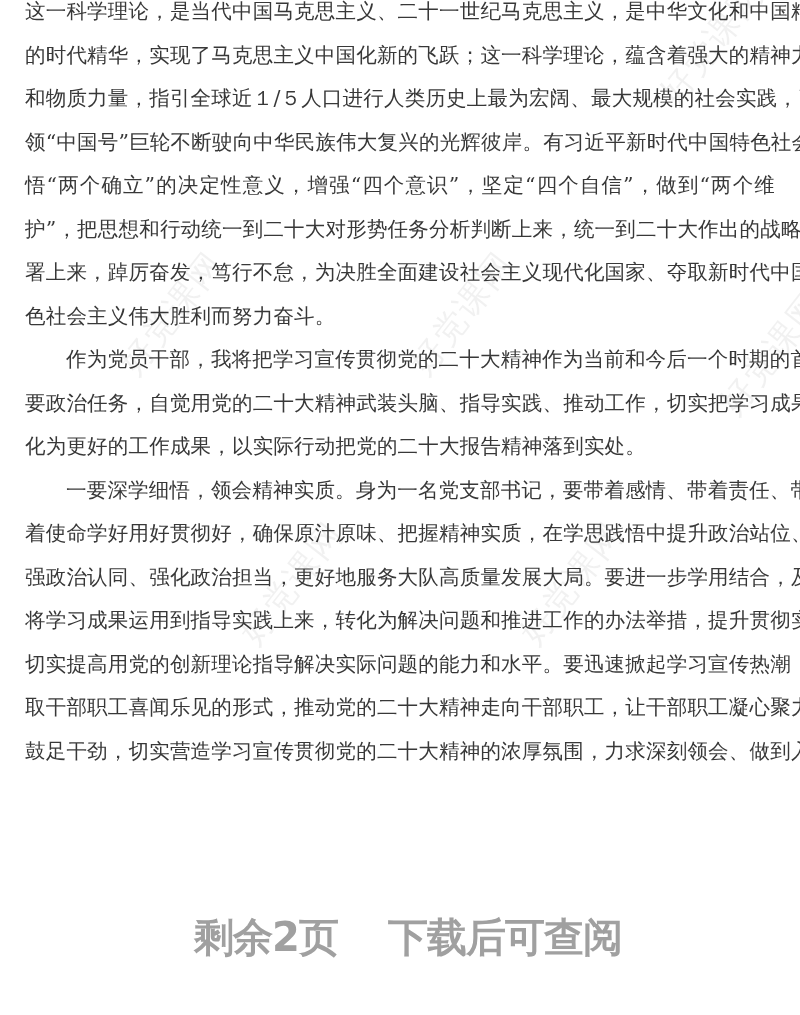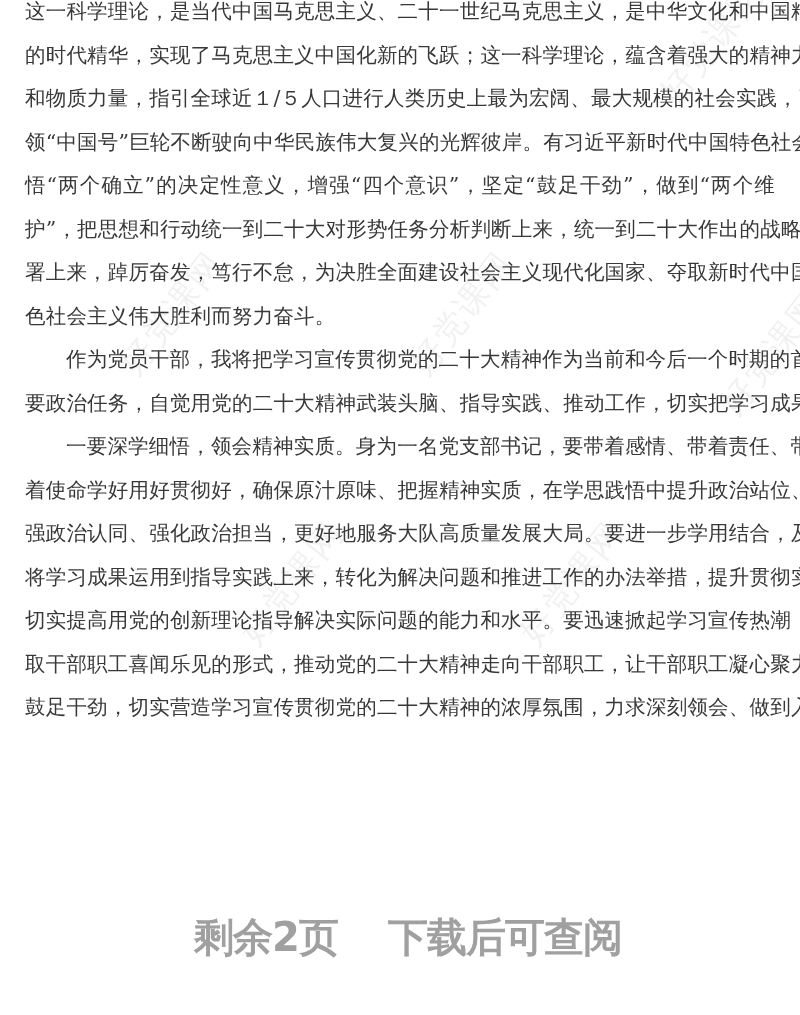--- a/index.html
+++ b/index.html
@@ -78,26 +78,27 @@
 </head>
 <body>
 
 <div class="page">
 
   <div class="text-body" id="text-body">
       <div class="line">这一科学理论，是当代中国马克思主义、二十一世纪马克思主义，是中华文化和中国精神</div>
       <div class="line">的时代精华，实现了马克思主义中国化新的飞跃；这一科学理论，蕴含着强大的精神力量</div>
       <div class="line">和物质力量，指引全球近１/５人口进行人类历史上最为宏阔、最大规模的社会实践，引</div>
       <div class="line">领“中国号”巨轮不断驶向中华民族伟大复兴的光辉彼岸。有习近平新时代中国特色社会</div>
-      <div class="line">悟“两个确立”的决定性意义，增强“四个意识”，坚定“鼓足干劲”，做到“两个维</div>
+      <div class="line">悟“两个确立”的决定性意义，增强“四个意识”，坚定“四个自信”，做到“两个维</div>
       <div class="line">护”，把思想和行动统一到二十大对形势任务分析判断上来，统一到二十大作出的战略部</div>
       <div class="line">署上来，踔厉奋发，笃行不怠，为决胜全面建设社会主义现代化国家、夺取新时代中国特</div>
       <div class="line last">色社会主义伟大胜利而努力奋斗。</div>
       <div class="line indent">作为党员干部，我将把学习宣传贯彻党的二十大精神作为当前和今后一个时期的首</div>
       <div class="line">要政治任务，自觉用党的二十大精神武装头脑、指导实践、推动工作，切实把学习成果转</div>
+      <div class="line last">化为更好的工作成果，以实际行动把党的二十大报告精神落到实处。</div>
       <div class="line indent">一要深学细悟，领会精神实质。身为一名党支部书记，要带着感情、带着责任、带</div>
       <div class="line">着使命学好用好贯彻好，确保原汁原味、把握精神实质，在学思践悟中提升政治站位、增</div>
       <div class="line">强政治认同、强化政治担当，更好地服务大队高质量发展大局。要进一步学用结合，及时</div>
       <div class="line">将学习成果运用到指导实践上来，转化为解决问题和推进工作的办法举措，提升贯彻实效，</div>
       <div class="line">切实提高用党的创新理论指导解决实际问题的能力和水平。要迅速掀起学习宣传热潮，采</div>
       <div class="line">取干部职工喜闻乐见的形式，推动党的二十大精神走向干部职工，让干部职工凝心聚力、</div>
       <div class="line">鼓足干劲，切实营造学习宣传贯彻党的二十大精神的浓厚氛围，力求深刻领会、做到入脑</div>
     </div>
 
   <div id="watermarks">

